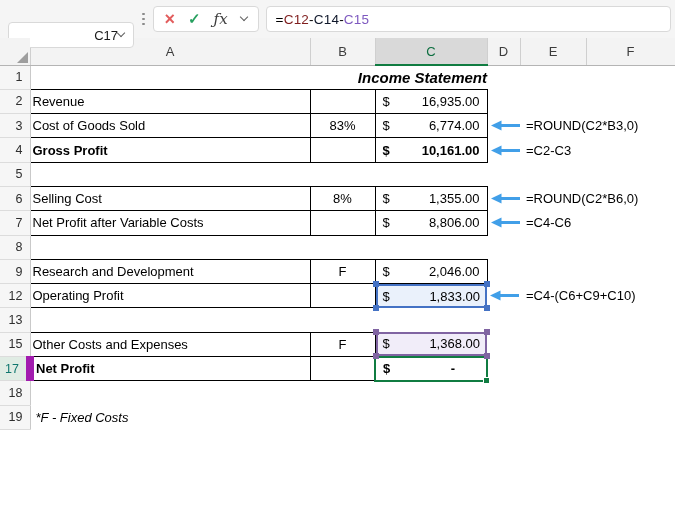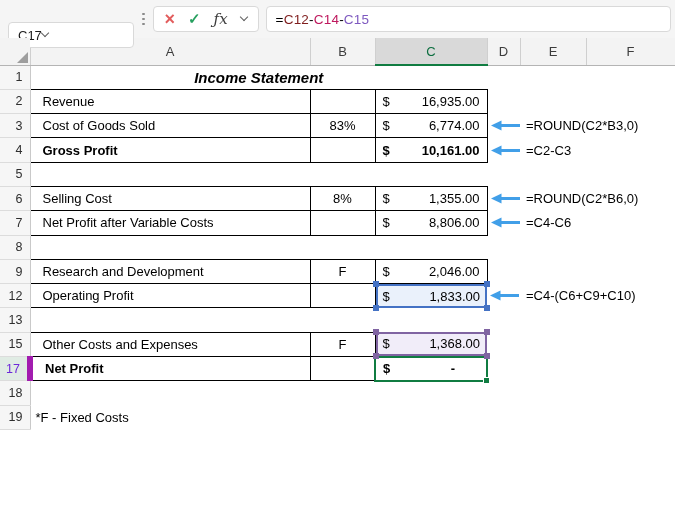--- a/index.html
+++ b/index.html
@@ -13,21 +13,21 @@
 
   
   .formula-bar {
     height:38px; background:#f5f5f5; display:flex; align-items:center;
     padding:0 4px 0 8px; gap:7px;
   }
   .fb-box {
     background:#fff; border:1px solid #d9d9d9; border-radius:4px;
     height:26px; display:flex; align-items:center;
   }
-  .name-box { width:126px; justify-content:flex-start; padding:12px 9px; font-size:13px; color:#1a1a1a;margin-top:32px; }
+  .name-box { width:126px; justify-content:flex-end; padding:12px 9px; font-size:13px; color:#1a1a1a;margin-top:32px; }
   .chev { width:7px; height:7px; border-right:1.5px solid #5f5f5f; border-bottom:1.5px solid #5f5f5f; transform:rotate(45deg); margin-top:-4px; }
   .chev.small { width:6px; height:6px; }
   .splitter { display:flex; flex-direction:column; gap:2.5px; padding:0 1px; }
   .splitter i { width:2.5px; height:2.5px; border-radius:50%; background:#8a8a8a; display:block; }
   .fb-buttons { gap:13px; padding:0 11px; }
   .btn-cancel { color:#e25d5d; font-size:18px; font-weight:bold; line-height:20px; cursor:default; }
   .btn-enter  { color:#27a05f; font-size:15px; font-weight:bold; line-height:20px; }
   .btn-fx { font-family:"DejaVu Serif", serif; font-style:italic; font-size:15px; color:#3b3b3b; }
   .formula-input { flex:1; padding:0 9px; font-size:13.5px; letter-spacing:.2px; }
 
@@ -45,30 +45,30 @@
     border-color:transparent transparent #9e9e9e transparent;
   }
   thead th.selC { background:#d9d9d9; color:#0c6e3f; border-bottom:2px solid #107c41; }
 
   tbody tr { height:24.3px; }
   tbody td { padding:0; font-size:13px; color:#000; vertical-align:middle; position:relative; }
   td.rowhdr {
     background:#f6f6f6; color:#2e2e2e; text-align:right; padding-right:7px; font-size:12.5px;
     border-right:1px solid #c9c9c9; border-bottom:1px solid #dcdcdc;
   }
-  td.rowhdr.sel { background:#e0ece4; color:#6d28d9; border-right:6px solid #a21caf; }
-
-  td.a { text-align:left; padding-left:12px; white-space:nowrap; overflow:hidden;margin-left:8px; }
+  td.rowhdr.sel { background:#e0ece4; color:#0f766e; border-right:8px solid #a21caf; }
+
+  td.a { text-align:left; padding-left:2px; white-space:nowrap; overflow:hidden;margin-left:8px; }
   td.b { text-align:center; }
   td.boxed { border:1.2px solid #000; }
   td.bold, td.bold .acct { font-weight:bold; }
   .acct { display:flex; justify-content:space-between; align-items:center; padding:0 7px; }
   .acct .val.dash { margin-right:24px; }
-  td.title-cell { text-align:center; font-weight:bold; font-style:italic; font-size:15px; }
-  td.footnote { padding-left:5px; font-size:13px; }
+  td.title-cell { text-align:right; font-weight:bold; font-style:italic; font-size:15px; }
+  td.footnote { font-style:italic; padding-left:5px; font-size:13px; }
 
   td.anno-arrow { padding-left:3px; }
   .arrow-wrap svg { display:block; }
   td.anno-text { padding-left:6px; font-size:13px; white-space:nowrap; overflow:visible; }
 
   .h { position:absolute; width:6px; height:6px; z-index:3; }
   .h.tl { left:-3px; top:-3px; } .h.tr { right:-3px; top:-3px; }
   .h.bl { left:-3px; bottom:-3px; } .h.br { right:-3px; bottom:-3px; }
   .fh { position:absolute; right:-4px; bottom:-4px; width:7px; height:7px; border:1.5px solid #fff; z-index:4; }
 </style>
@@ -90,21 +90,21 @@
     <div class="fb-box fb-buttons">
       <span class="btn-cancel">×</span>
       <span class="btn-enter">✓</span>
       <span class="btn-fx">ƒx</span>
       <span class="chev small"></span>
     </div>
     <div class="fb-box formula-input" id="formula-input">
         <span style="color: rgb(0, 0, 0);">=</span>
         <span style="color: #7f1d1d;">C12</span>
         <span style="color: rgb(0, 0, 0);">-</span>
-        <span style="color: #be185d; text-align: right;">C14</span>
+        <span style="color: #0f172a; text-align: right;">C14</span>
         <span style="color: rgb(0, 0, 0);">-</span>
         <span style="color: rgb(125, 88, 191);">C15</span>
       </div>
   </div>
 
   <table>
     <colgroup>
       <col style="width:30px">
         <col style="width:280px">
         <col style="width:65px">

